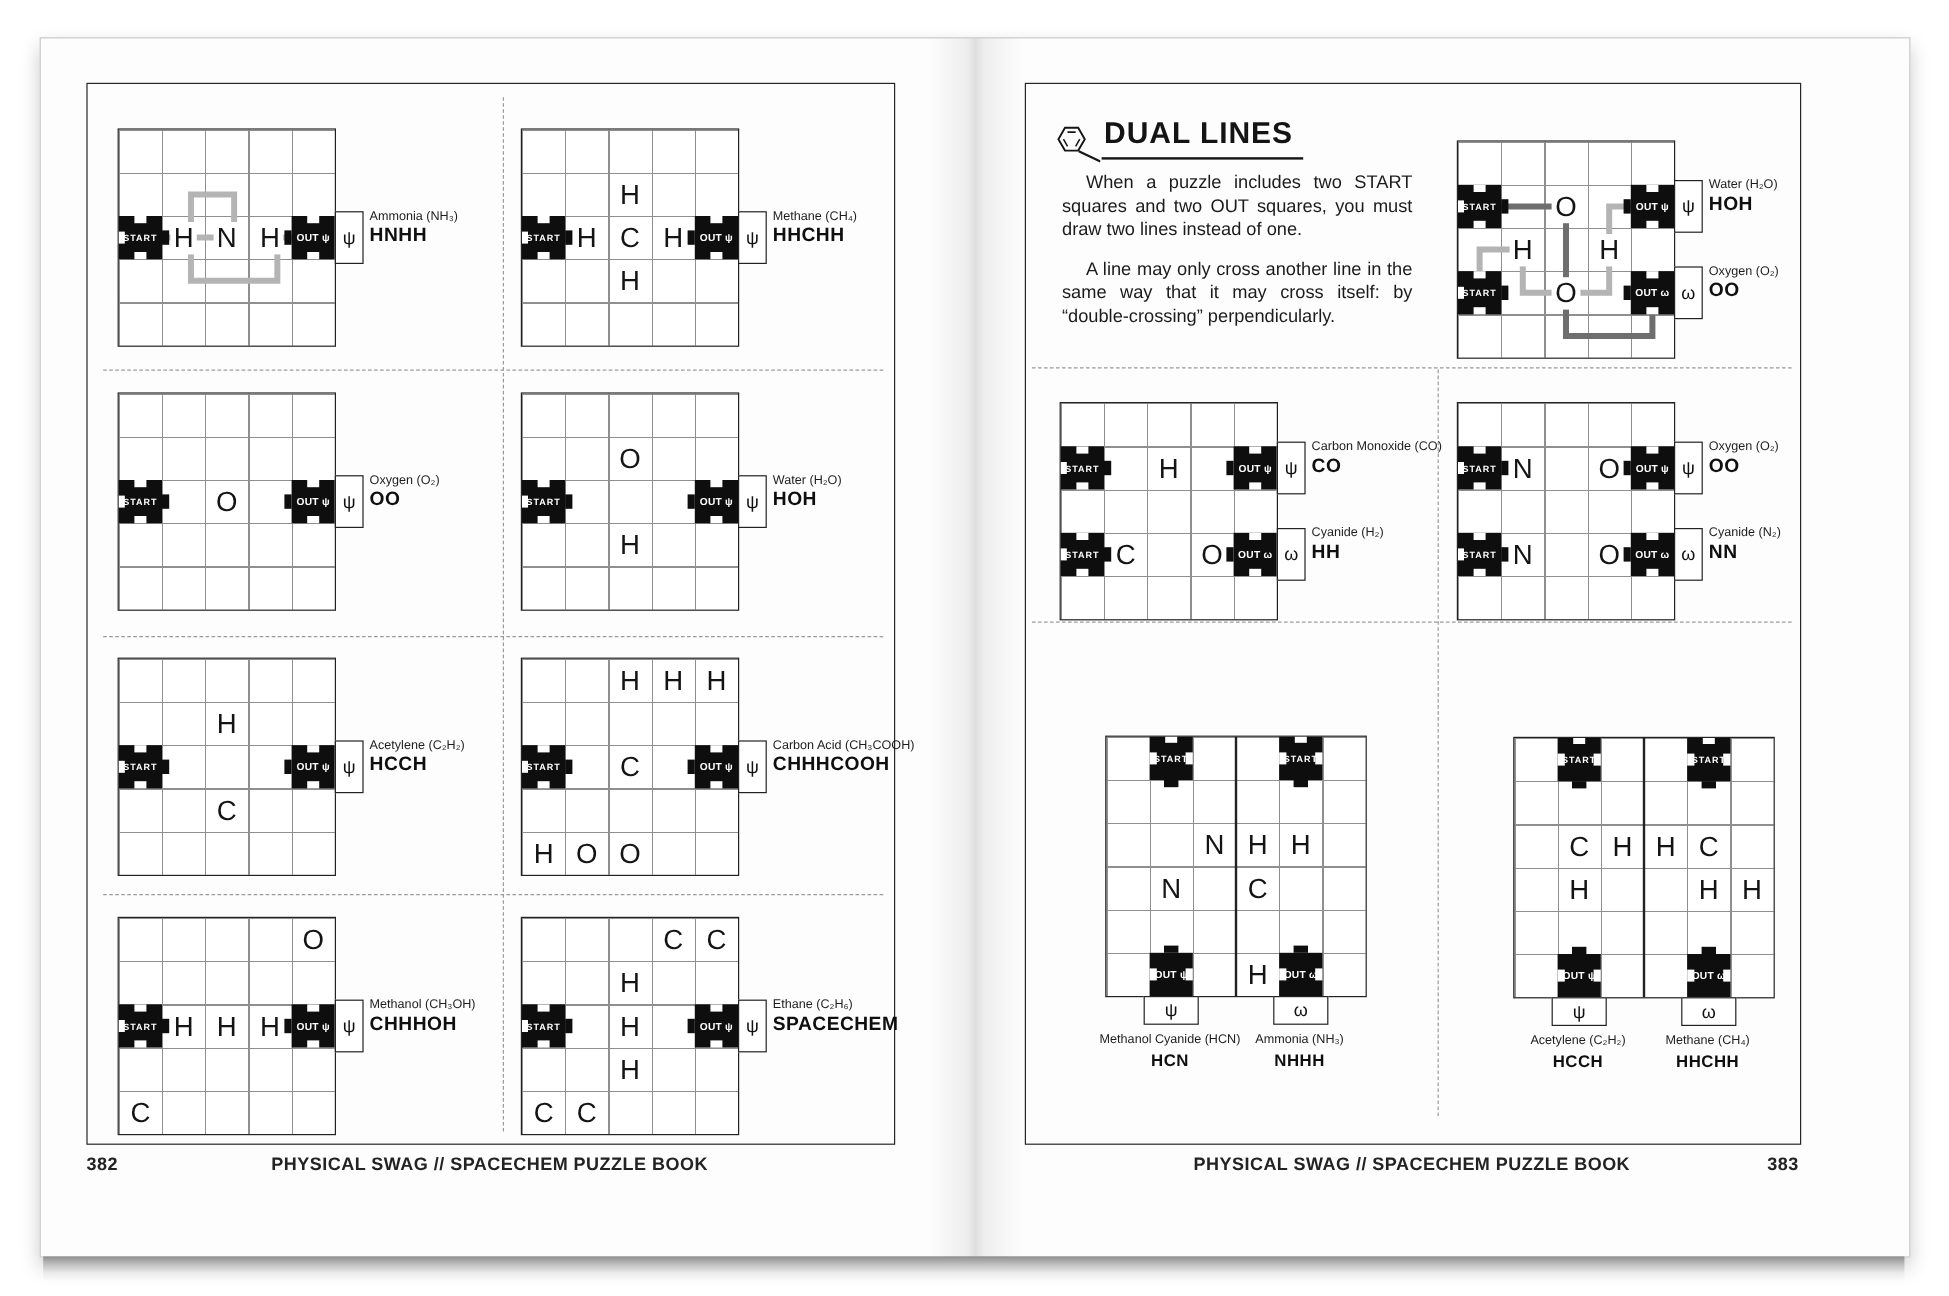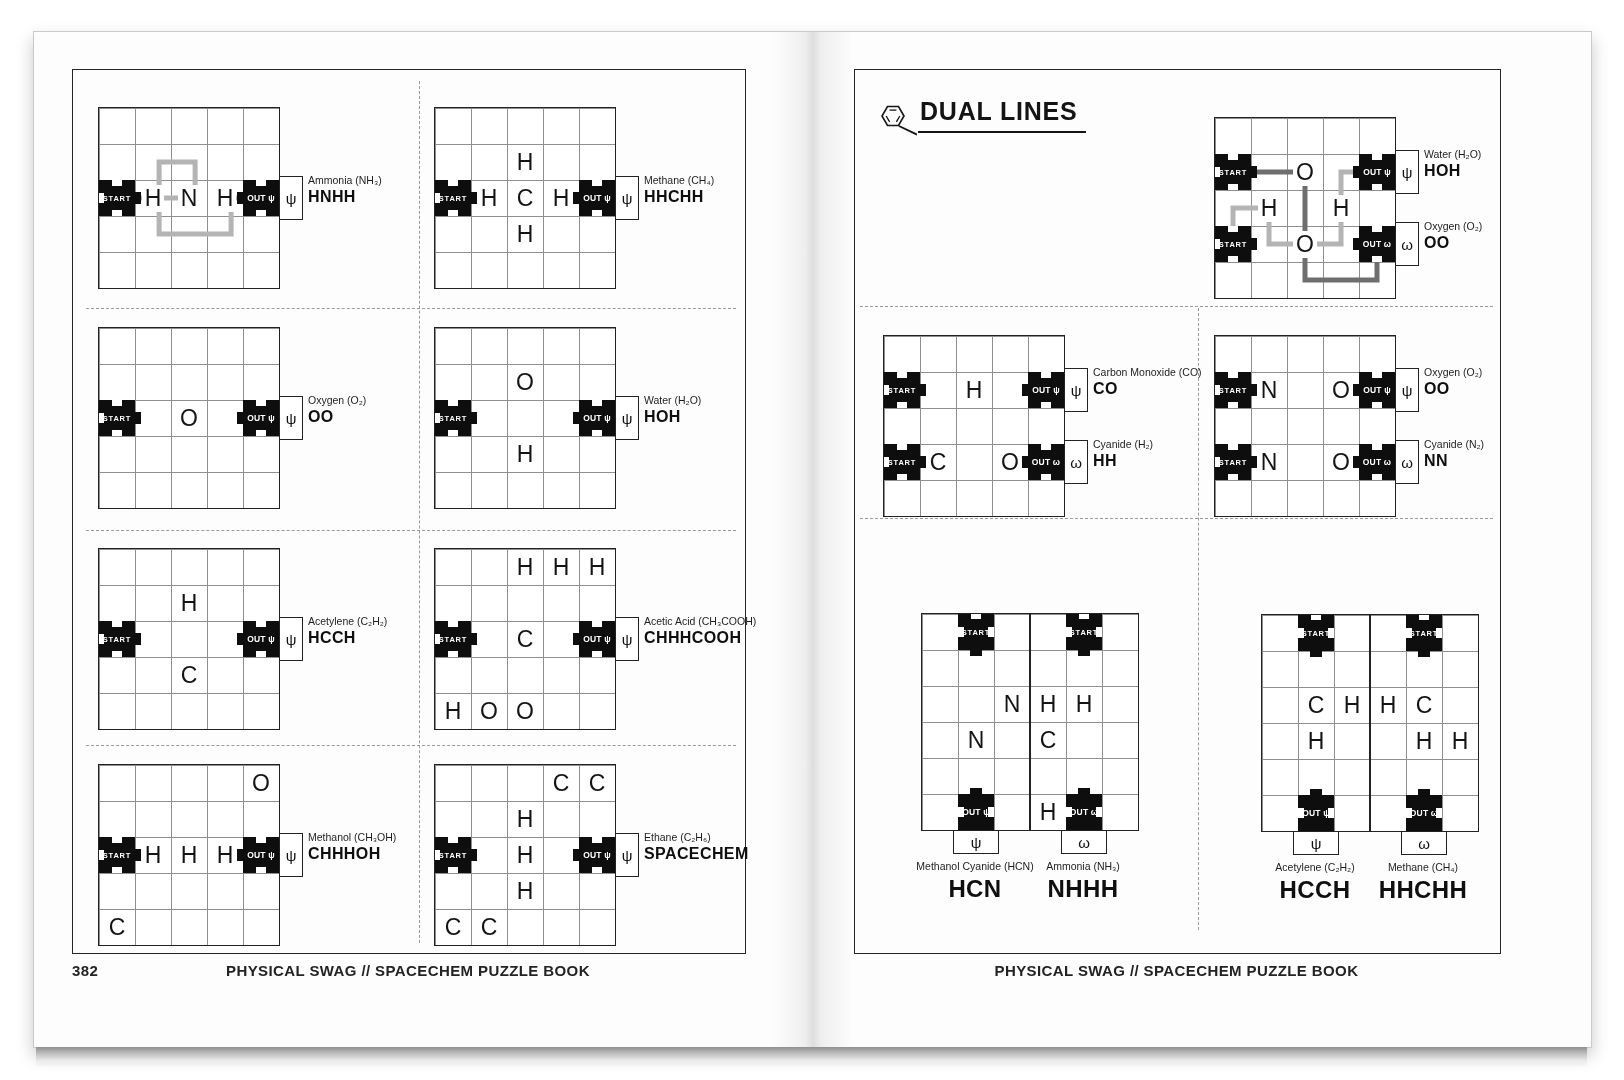--- a/index.html
+++ b/index.html
@@ -90,21 +90,21 @@
   .tab{position:absolute;background:#0e0e0e;z-index:5;}
   .symbox{
     position:absolute;background:#fff;border:1.6px solid #222;
     display:flex;align-items:center;justify-content:center;
     font-size:15px;color:#111;z-index:6;
   }
   .outlabel{position:absolute;z-index:6;white-space:nowrap;}
   .oname{font-size:10.5px;color:#1d1d1d;}
   .oword{font-size:16px;font-weight:bold;color:#0f0f0f;letter-spacing:.4px;margin-top:2px;}
   .outlabel.v{text-align:center;width:180px;}
-  .outlabel.v .oword{font-size:24px;margin-top:3px;}
+  .outlabel.v .oword{font-size:14px;margin-top:3px;}
 </style>
 </head>
 <body>
 
 <div class="book">
 
   <div class="frame" id="frame-left"></div>
   <div class="dash-h" id="dl1"></div>
   <div class="dash-h" id="dl2"></div>
   <div class="dash-h" id="dl3"></div>
@@ -294,21 +294,21 @@
         </div>
         <div class="blk out" style="left: 144px; top: 72px;">
           <span class="blab">OUT ψ</span>
           <div class="nt" style="left: 13px; top: 0px; width: 10px; height: 6px;"></div>
           <div class="nt" style="left: 13px; bottom: 0px; width: 10px; height: 6px;"></div>
           <div class="tab" style="left: -6px; top: 12px; width: 6px; height: 12px;"></div>
         </div>
       </div>
       <div class="symbox" style="left: 181px; top: 69px; width: 22px; height: 42px;">ψ</div>
       <div class="outlabel" style="left: 210px; top: 67px;">
-        <div class="oname">Acetic Acid (CH₃COOH)</div>
+        <div class="oname">Carbon Acid (CH₃COOH)</div>
         <div class="oword">CHHHCOOH</div>
       </div>
     </div>
   <div class="puzzle" id="pz-methanol">
       <div class="pgrid" style="width: 180px; height: 180px;">
         <div class="atom" style="left: 144px; top: 0px;">
           <span class="g">O</span>
         </div>
         <div class="atom" style="left: 36px; top: 72px;">
           <span class="g">H</span>
@@ -393,20 +393,24 @@
 
   <svg id="hex-icon" width="38" height="36" viewBox="0 0 38 36">
     <polygon points="25,15 19.5,5.5 8.5,5.5 3,15 8.5,24.5 19.5,24.5" fill="none" stroke="#161616" stroke-width="1.6"></polygon>
     <line x1="17.4" y1="9.1" x2="10.6" y2="9.1" stroke="#161616" stroke-width="1.3"></line>
     <line x1="7.2" y1="15" x2="10.6" y2="20.9" stroke="#161616" stroke-width="1.3"></line>
     <line x1="17.4" y1="20.9" x2="20.8" y2="15" stroke="#161616" stroke-width="1.3"></line>
     <line x1="20" y1="25" x2="38" y2="33.6" stroke="#161616" stroke-width="1.8"></line>
   </svg>
   <h1 id="dual-title">DUAL LINES</h1>
 
+  <div id="intro">
+    <p>When a puzzle includes two START squares and two OUT squares, you must draw two lines instead of one.</p>
+    <p>A line may only cross another line in the same way that it may cross itself: by “double-crossing” perpendicularly.</p>
+  </div>
 
   <div class="dash-h" id="dr1"></div>
   <div class="dash-h" id="dr2"></div>
   <div class="dash-v" id="drv"></div>
 
   <div class="puzzle" id="pz-example">
       <div class="pgrid" style="width: 180px; height: 180px;">
         <svg width="180" height="180" class="plines">
           <polyline points="18,118.8 18,90 54,90 54,126 126,126 126,54 163.79999999999998,54" fill="none" stroke="#b4b4b4" stroke-width="5" stroke-linejoin="miter"></polyline>
           <polyline points="16.2,54 90,54 90,162 162,162 162,133.20000000000002" fill="none" stroke="#6e6e6e" stroke-width="5" stroke-linejoin="miter"></polyline>
@@ -678,16 +682,17 @@
         <div class="oword">HCCH</div>
       </div>
       <div class="symbox" style="left: 140px; top: 217px; width: 44px; height: 22px;">ω</div>
       <div class="outlabel v" style="left: 162px; top: 247px; transform: translateX(-50%);">
         <div class="oname">Methane (CH₄)</div>
         <div class="oword">HHCHH</div>
       </div>
     </div>
 
   <div class="ftitle" id="title-right">PHYSICAL SWAG // SPACECHEM PUZZLE BOOK</div>
+  <div class="pgnum" id="num-right">383</div>
 
   <div class="gutter"></div>
 </div>
 <div class="stack"></div>
 
 </body></html>

